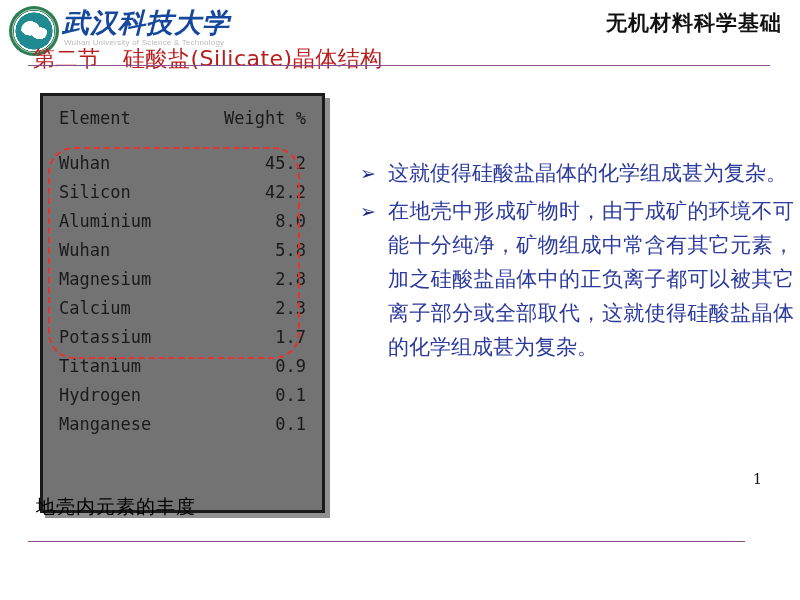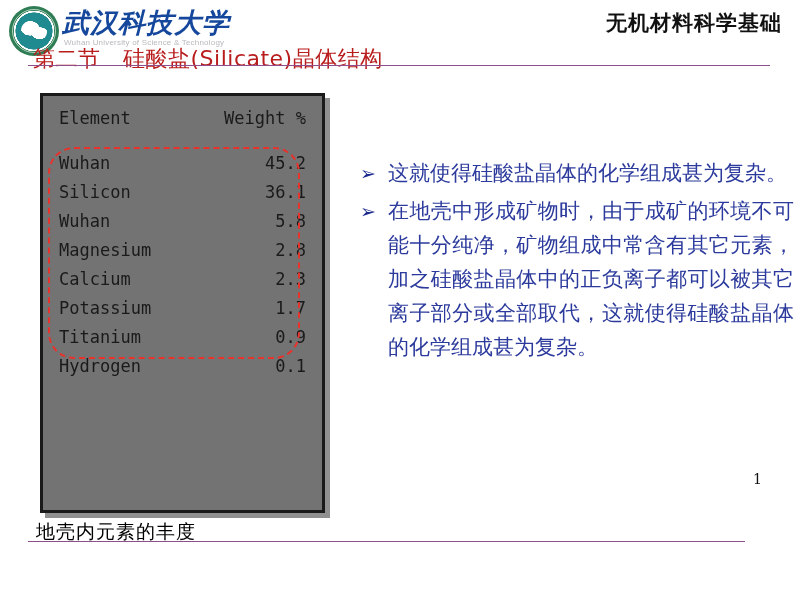--- a/index.html
+++ b/index.html
@@ -83,21 +83,21 @@
   .tbl .c-wt{text-align:right;}
   .tbl thead th{padding-bottom:16px;}
 
   .dashed-box{
     position:absolute;left:48px;top:147px;width:252px;height:212px;
     border:2px dashed #e8322c;border-radius:26px;
     box-sizing:border-box;pointer-events:none;
   }
 
   .caption{
-    position:absolute;left:36px;top:519px;
+    position:absolute;left:36px;top:494px;
     font-family:"DejaVu Sans","Liberation Sans",sans-serif;
     font-size:19px;color:#000000;white-space:nowrap;letter-spacing:1px;
   }
   .bottom-rule{
     position:absolute;left:28px;top:541px;width:717px;height:1px;
     background:#8c4f8c;
   }
 
   
   .bullets{
@@ -144,21 +144,25 @@
           <th class="c-wt">Weight %</th>
         </tr>
       </thead>
       <tbody>
         <tr>
             <td class="c-el">Wuhan</td>
             <td class="c-wt">45.2</td>
           </tr>
         <tr>
             <td class="c-el">Silicon</td>
-            <td class="c-wt">36.1</td>
+            <td class="c-wt">42.2</td>
+          </tr>
+        <tr>
+            <td class="c-el">Aluminium</td>
+            <td class="c-wt">8.0</td>
           </tr>
         <tr>
             <td class="c-el">Wuhan</td>
             <td class="c-wt">5.8</td>
           </tr>
         <tr>
             <td class="c-el">Magnesium</td>
             <td class="c-wt">2.8</td>
           </tr>
         <tr>
@@ -168,20 +172,24 @@
         <tr>
             <td class="c-el">Potassium</td>
             <td class="c-wt">1.7</td>
           </tr>
         <tr>
             <td class="c-el">Titanium</td>
             <td class="c-wt">0.9</td>
           </tr>
         <tr>
             <td class="c-el">Hydrogen</td>
+            <td class="c-wt">0.1</td>
+          </tr>
+        <tr>
+            <td class="c-el">Manganese</td>
             <td class="c-wt">0.1</td>
           </tr>
       </tbody>
     </table>
   </div>
   <div class="dashed-box"></div>
 
   <div class="caption">地壳内元素的丰度</div>
   <div class="bottom-rule"></div>
 

